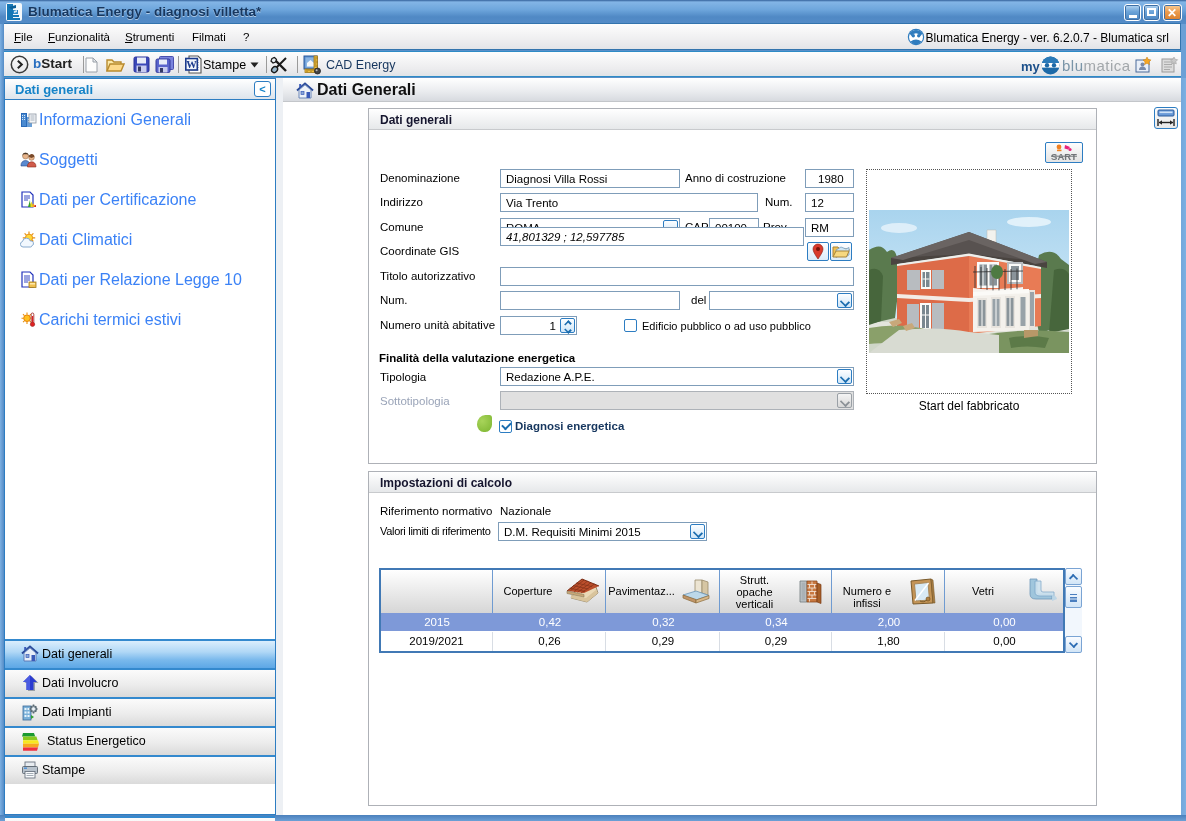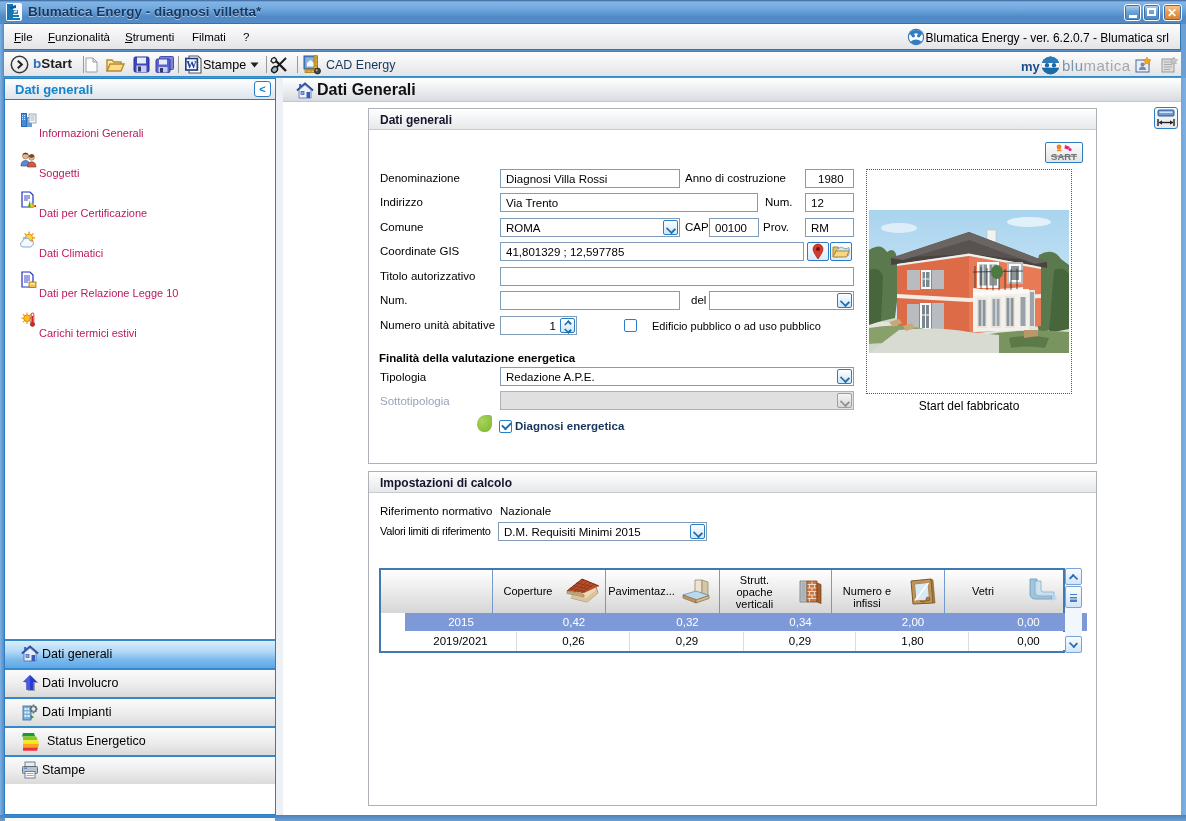--- a/index.html
+++ b/index.html
@@ -35,21 +35,21 @@
 .tbsep{position:absolute;top:4px;width:1px;height:17px;background:#9a9a9a;}
 .tbtext{position:absolute;top:6px;font-size:12.5px;color:#000;}
 
 
 #sidebar{left:4px;top:78px;width:272px;height:737px;background:#fff;border:1px solid #2d7dc2;}
 #sbheader{position:absolute;left:0;top:0;width:270px;height:21px;background:linear-gradient(180deg,#ffffff,#dde4ec);border-bottom:1px solid #2d7dc2;}
 #sbheader .t{position:absolute;left:10px;top:3px;font-weight:bold;font-size:13px;color:#1583c8;}
 #sbcollapse{position:absolute;left:249px;top:2px;width:17px;height:16px;border:1px solid #2d7dc2;border-radius:3px;background:#fff;color:#1583c8;font-weight:bold;font-size:11px;text-align:center;line-height:14px;}
 .sbitem{position:absolute;left:0;width:270px;height:40px;}
 .sbitem .ic{position:absolute;left:15px;top:12px;width:16px;height:16px;}
-.sbitem .tx{position:absolute;left:34px;top:28px;font-size:11px;color:#be185d;}
+.sbitem .tx{position:absolute;left:34px;top:12px;font-size:16px;color:#3b82f6;}
 .navitem{position:absolute;left:0;width:270px;height:29px;background:linear-gradient(180deg,#fbfbfb,#ececec 55%,#dadada);border-top:2px solid #3489ce;}
 .navitem .ic{position:absolute;left:16px;top:4px;width:17px;height:17px;}
 .navitem .tx{position:absolute;left:37px;top:6px;font-size:12.5px;color:#000;}
 .navsel{background:linear-gradient(180deg,#dbeefd 0%,#b1d8f6 40%,#7ab9ec 70%,#5da7e6 100%);}
 
 #splitter{left:276px;top:78px;width:7px;height:737px;background:#edf0f4;}
 
 
 #main{left:283px;top:78px;width:898px;height:737px;background:#fff;}
 #mainheader{position:absolute;left:0;top:0;width:898px;height:24px;background:linear-gradient(180deg,#ffffff,#e9ebee 60%,#d7dadf);border-bottom:1px solid #c3c6ca;}
@@ -89,21 +89,21 @@
 #photoframe svg{position:absolute;left:2px;top:40px;}
 
 
 #photoframe{left:866px;top:169px;width:206px;height:225px;border:1px dotted #555;background:#fff;}
 #photolabel{left:866px;top:399px;width:206px;text-align:center;font-size:12px;color:#000;}
 
 
 #grid{left:379px;top:568px;width:686px;height:85px;border:2px solid #4179b5;background:#fff;}
 .gh{position:absolute;top:0;height:43px;background:linear-gradient(180deg,#ffffff,#d6d6d6);border-right:1px solid #6f9bd1;font-size:11px;color:#000;}
 .gh .lbl{position:absolute;left:0;right:42px;top:15px;text-align:center;}
-.grow{position:absolute;left:0;width:682px;height:18px;font-size:11.5px;margin-left:24px;}
+.grow{position:absolute;left:0;width:682px;height:18px;font-size:11.5px;}
 .gcell{position:absolute;top:0;height:19px;text-align:center;padding-top:3px;}
 #vscroll{left:1065px;top:568px;width:17px;height:85px;background:#f2f7fd;}
 .scbtn{position:absolute;left:0;width:17px;height:17px;border:1px solid #7aa4d4;border-radius:2px;background:linear-gradient(180deg,#fafcff,#d2e5f7);}
 
 </style>
 </head>
 <body>
 
 <div class="abs" id="titlebar"></div>
 <div class="abs" id="appicon"><svg width="16" height="18" viewBox="0 0 16 18">
@@ -401,21 +401,21 @@
   <div class="tbox" style="left:436px;top:84px;width:49px;">12</div>
 
   <div class="flabel" style="left:11px;top:112px;">Comune</div>
   <div class="tbox combo" style="left:131px;top:109px;width:180px;">ROMA<div class="arr"></div></div>
   <div class="flabel" style="left:316px;top:112px;">CAP</div>
   <div class="tbox" style="left:340px;top:109px;width:50px;">00100</div>
   <div class="flabel" style="left:394px;top:112px;">Prov.</div>
   <div class="tbox" style="left:436px;top:109px;width:49px;">RM</div>
 
   <div class="flabel" style="left:11px;top:136px;">Coordinate GIS</div>
-  <div class="tbox" style="left:131px;top:133px;width:304px;">41,801329 ; 12,597785</div>
+  <div class="tbox" style="left:131px;top:118px;width:304px;font-style:italic;">41,801329 ; 12,597785</div>
   <div class="gisbtn" style="left:438px;top:133px;">
       <svg width="20" height="17" viewBox="0 0 20 17" style="position:absolute;left:0;top:0;">
 <path d="M10 1 a5 5 0 0 1 5 5 q0 3 -5 10 q-5 -7 -5 -10 a5 5 0 0 1 5 -5 z" fill="#d93a2b" stroke="#8a1d12" stroke-width=".6"></path>
 <circle cx="10" cy="6" r="2" fill="#7a1408"></circle>
 </svg>
     </div>
   <div class="gisbtn" style="left:461px;top:133px;">
       <svg width="20" height="17" viewBox="0 0 20 17" style="position:absolute;left:0;top:0;">
 <path d="M2 14 V4 h5 l1.5 2 H18 v2" fill="#f0c050" stroke="#a8843a" stroke-width="1"></path>
 <path d="M5 7 l5 -3 5 2 3 -1.5 V12 l-3 1.5 -5 -2 -5 3 z" fill="#cfe6f4" stroke="#6a94b8" stroke-width=".7"></path>
@@ -429,21 +429,21 @@
   <div class="flabel" style="left:11px;top:185px;">Num.</div>
   <div class="tbox" style="left:131px;top:182px;width:180px;"></div>
   <div class="flabel" style="left:322px;top:185px;">del</div>
   <div class="tbox combo" style="left:340px;top:182px;width:145px;">
       <div class="arr"></div>
     </div>
 
   <div class="flabel" style="left:11px;top:210px;">Numero unità abitative</div>
   <div class="tbox" style="left:131px;top:207px;width:77px;text-align:right;padding-right:20px;">1<div class="spin"></div></div>
   <div class="cbx" style="left:255px;top:210px;"></div>
-  <div class="flabel" style="left:283px;top:211px;font-size:11px;">Edificio pubblico o ad uso pubblico</div>
+  <div class="flabel" style="left:273px;top:211px;font-size:11px;">Edificio pubblico o ad uso pubblico</div>
 
   <div class="flabel" style="left:10px;top:243px;font-weight:bold;">Finalità della valutazione energetica</div>
   <div class="flabel" style="left:11px;top:262px;">Tipologia</div>
   <div class="tbox combo" style="left:131px;top:258px;width:354px;">Redazione A.P.E.<div class="arr"></div></div>
   <div class="flabel fgray" style="left:11px;top:286px;">Sottotipologia</div>
   <div class="tbox combo combodis" style="left:131px;top:282px;width:354px;">
       <div class="arr"></div>
     </div>
 
   <div id="leaf"></div>

